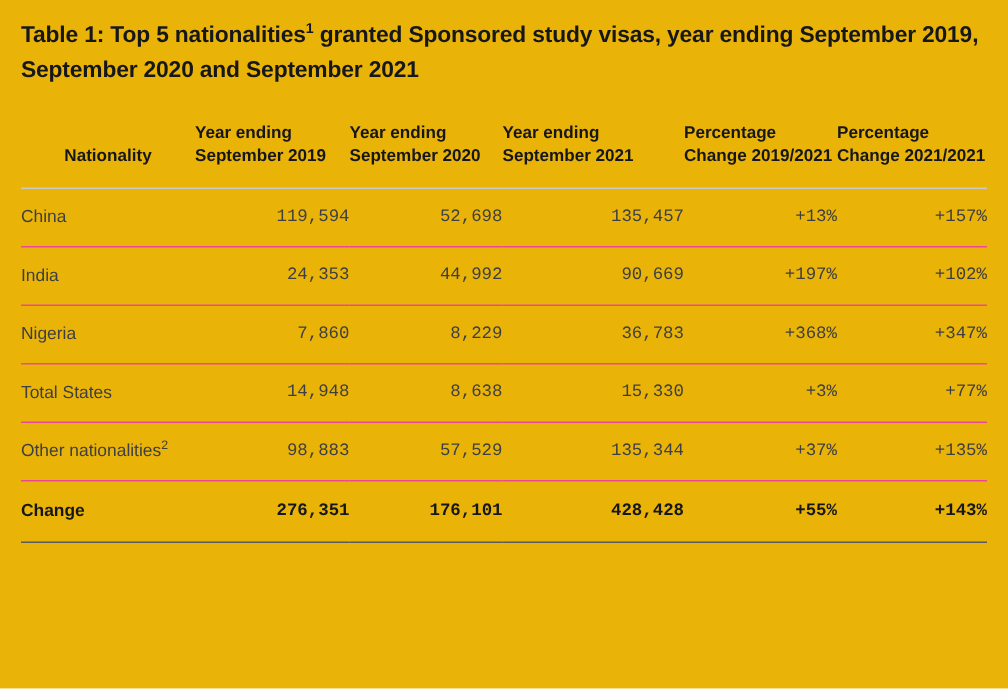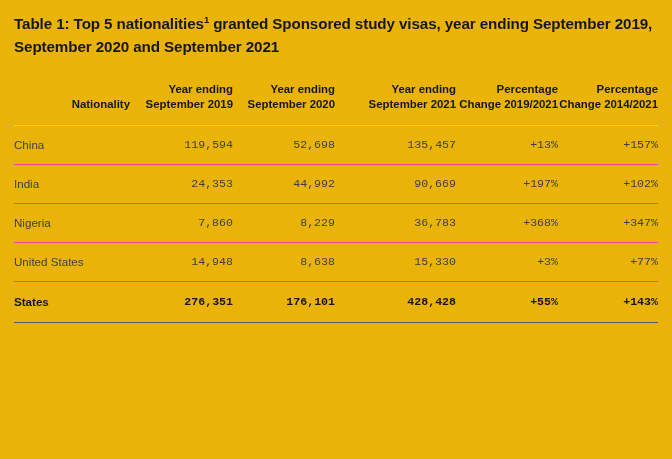--- a/index.html
+++ b/index.html
@@ -57,22 +57,22 @@
 
   thead th {
     font-size: 11.4px;
     line-height: 15px;
     font-weight: bold;
     color: #16171a;
     padding: 0 0 13px 0;
     vertical-align: bottom;
     border-bottom: 1px solid #c9c9c9;
   }
-  thead th.left  { text-align: right; }
-  thead th.right { text-align: right; }
+  thead th.left  { text-align: center; }
+  thead th.right { text-align: left; }
 
   tbody td {
     font-size: 11.6px;
     line-height: 16px;
     color: #3d3f42;
     padding: 11px 0 11px 0;
     vertical-align: top;
     border-bottom: 1px solid #ec4899;
   }
   tbody td.left  { text-align: left; }
@@ -110,21 +110,21 @@
       <col class="c-p1921">
       <col class="c-p2021">
     </colgroup>
     <thead>
       <tr>
         <th class="left">Nationality</th>
         <th class="right">Year ending September 2019</th>
         <th class="right">Year ending September 2020</th>
         <th class="right">Year ending September 2021</th>
         <th class="right">Percentage Change 2019/2021</th>
-        <th class="right">Percentage Change 2014/2021</th>
+        <th class="right">Percentage Change 2021/2021</th>
       </tr>
     </thead>
     <tbody id="table-body">
         <tr>
           <td class="left"><span>China</span></td>
           <td class="right">119,594</td>
           <td class="right">52,698</td>
           <td class="right">135,457</td>
           <td class="right">+13%</td>
           <td class="right">+157%</td>
@@ -139,29 +139,37 @@
         </tr>
         <tr>
           <td class="left"><span>Nigeria</span></td>
           <td class="right">7,860</td>
           <td class="right">8,229</td>
           <td class="right">36,783</td>
           <td class="right">+368%</td>
           <td class="right">+347%</td>
         </tr>
         <tr>
-          <td class="left"><span>United States</span></td>
+          <td class="left"><span>Total States</span></td>
           <td class="right">14,948</td>
           <td class="right">8,638</td>
           <td class="right">15,330</td>
           <td class="right">+3%</td>
           <td class="right">+77%</td>
         </tr>
+        <tr>
+          <td class="left"><span>Other nationalities</span><span class="sup-small">2</span></td>
+          <td class="right">98,883</td>
+          <td class="right">57,529</td>
+          <td class="right">135,344</td>
+          <td class="right">+37%</td>
+          <td class="right">+135%</td>
+        </tr>
         <tr class="total-row">
-          <td class="left"><span>States</span></td>
+          <td class="left"><span>Change</span></td>
           <td class="right">276,351</td>
           <td class="right">176,101</td>
           <td class="right">428,428</td>
           <td class="right">+55%</td>
           <td class="right">+143%</td>
         </tr>
       </tbody>
   </table>
 
 </div>

